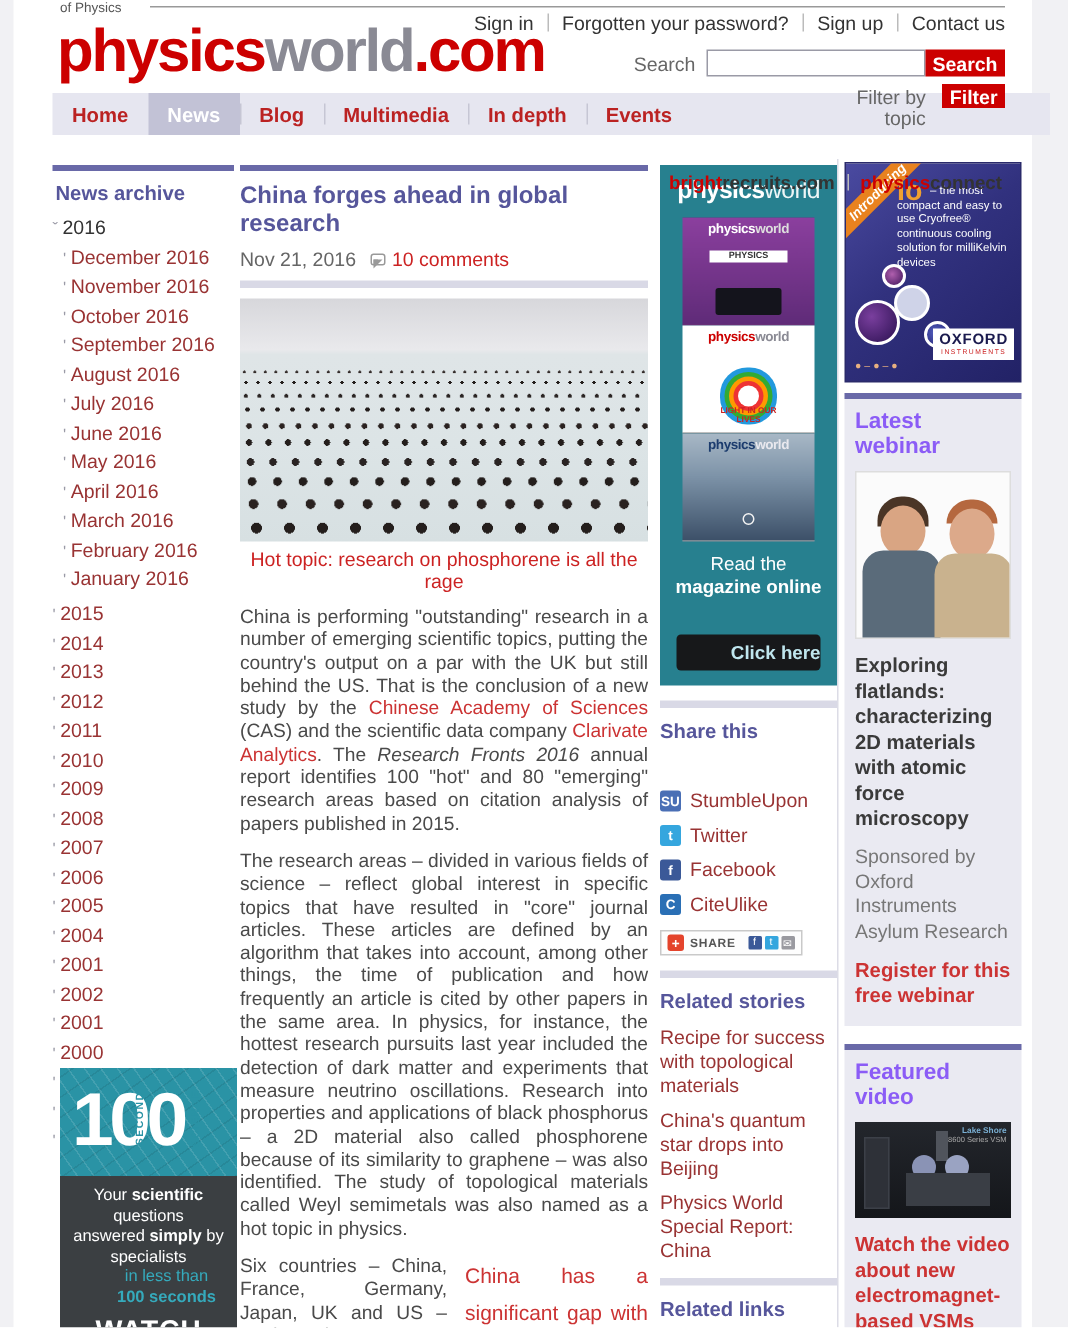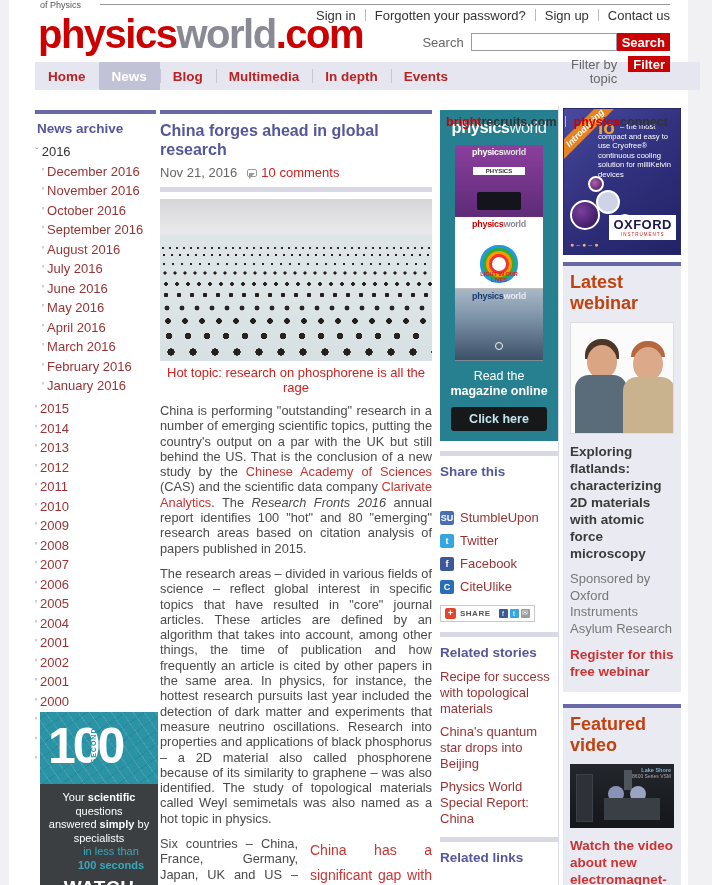--- a/index.html
+++ b/index.html
@@ -114,21 +114,21 @@
   .c2 { background:#fff; }
   .c2 .mini b { color:#cc0000; } .c2 .mini span { color:#8a8a94; }
   .c2 .arc { position:absolute; left:50%; top:40px; width:14px; height:14px; margin-left:-7px; border-radius:50%; background:#fff;
       box-shadow:0 0 0 3px #e33, 0 0 0 6px #f90, 0 0 0 9px #3a3, 0 0 0 12px #29d; }
   .c2 .tag { position:absolute; bottom:5px; left:24px; right:24px; color:#cc2222; font-size:5.5px; font-weight:bold; }
   .c3 { background:linear-gradient(#a8b8c6 0%, #7d93a8 40%, #3c5068 100%); }
   .c3 .mini b { color:#1c3c6e; } .c3 .mini span { color:#e8e8ee; }
   .c3 .fig { position:absolute; bottom:10px; left:40px; width:8px; height:8px; border-radius:50%; border:1px solid #f3f3f3; }
   .mag-read { color:#fff; font-size:12.5px; line-height:15px; margin-top:8px; }
   .mag-read b { font-weight:bold; }
-  .mag-btn { margin:8px auto 0; width:96px; background:#17181a; color:#bfe6ee; font-size:12.5px; font-weight:bold; padding:5px 0; border-radius:3px; cursor:pointer; }
+  .mag-btn { margin:24px auto 0; width:96px; background:#17181a; color:#bfe6ee; font-size:12.5px; font-weight:bold; padding:5px 0; border-radius:3px; cursor:pointer;text-align:right; }
 
   .mid-div { height:5px; background:#d9d9e6; margin:10px 0 8px; }
   .mid-title { font-size:13.5px; font-weight:bold; color:#56569b; margin-bottom:9px; }
   .share-item { display:flex; align-items:center; margin-bottom:8px; cursor:pointer; }
   .share-item .ic { width:14px; height:14px; margin-right:6px; flex:0 0 auto; font-size:9px; font-weight:bold; color:#fff; display:flex; align-items:center; justify-content:center; border-radius:2px; }
   .ic-email { background:transparent; color:#888; font-size:13px; }
   .ic-stumbleupon { background:#4a6fb5; font-size:6px; }
   .ic-twitter { background:#35a6de; }
   .ic-facebook { background:#3b5998; }
   .ic-citeulike { background:#2a6fb5; }
@@ -144,26 +144,26 @@
   .rightcol { position:absolute; left:563px; top:108px; width:118px; }
   .io-ad { position:relative; width:118px; height:147px; background:linear-gradient(140deg,#4a4aa0 0%, #31317e 45%, #222266 100%); overflow:hidden; cursor:pointer; border:1px solid #2a2a6a; }
   .ribbon { position:absolute; left:-34px; top:12px; width:110px; transform:rotate(-45deg); background:#e8821e; color:#fff; font-size:9px; font-style:italic; font-weight:bold; text-align:center; padding:2px 0; }
   .io-t { position:absolute; left:34px; top:8px; color:#f0a030; font-size:19px; font-weight:bold; }
   .io-x { position:absolute; left:34px; top:13px; right:5px; color:#fff; font-size:7.6px; font-weight:normal; line-height:9.5px; text-indent:22px; }
   .io-c1 { position:absolute; left:6px; bottom:24px; width:30px; height:30px; border-radius:50%; border:2px solid #fff; background:radial-gradient(circle at 35% 35%, #7a3f9e, #2a1050); }
   .io-c2 { position:absolute; left:32px; bottom:40px; width:24px; height:24px; border-radius:50%; border:2px solid #fff; background:#cfd3e8; }
   .io-c3 { position:absolute; left:52px; bottom:22px; width:18px; height:18px; border-radius:50%; border:2px solid #fff; background:radial-gradient(circle at 40% 40%, #5560c0, #202070); }
   .io-c4 { position:absolute; left:24px; bottom:62px; width:16px; height:16px; border-radius:50%; border:2px solid #fff; background:radial-gradient(circle at 40% 40%, #b05fae, #3c1458); }
   .oxford { position:absolute; right:4px; bottom:14px; background:#fff; padding:2px 4px 3px; text-align:center; }
-  .oxford .o1 { font-size:13px; font-weight:bold; color:#1a1a4e; letter-spacing:.5px; }
+  .oxford .o1 { font-size:10px; font-weight:bold; color:#1a1a4e; letter-spacing:.5px; }
   .oxford .o2 { font-size:4.5px; color:#cc2222; letter-spacing:1px; }
   .io-dots { position:absolute; left:6px; bottom:6px; color:#e8b080; font-size:7px; letter-spacing:2px; }
 
   .rail-block { background:#eaeaf2; padding:6px 7px 12px; }
-  .rail-title { font-size:18px; font-weight:bold; color:#c2410c; margin-bottom:8px; }
+  .rail-title { font-size:15px; font-weight:bold; color:#8b5cf6; margin-bottom:8px; }
   .webinar { margin-top:7px; }
   .photo { width:104px; height:112px; background:#fbfbfb; border:1px solid #ddd; position:relative; overflow:hidden; }
   .head { position:absolute; border-radius:50%; }
   .p1h { left:16px; top:22px; width:30px; height:34px; background:#d9a583; }
   .p1hair { position:absolute; left:14px; top:16px; width:34px; height:20px; border-radius:16px 16px 0 0; background:#4a3526; }
   .p1b { position:absolute; left:4px; top:52px; width:52px; height:60px; border-radius:14px 14px 0 0; background:#5a6b7a; }
   .p2h { left:62px; top:24px; width:30px; height:34px; background:#dca98a; }
   .p2hair { position:absolute; left:60px; top:18px; width:34px; height:16px; border-radius:16px 16px 0 0; background:#b5683f; }
   .p2b { position:absolute; left:52px; top:54px; width:52px; height:58px; border-radius:14px 14px 0 0; background:#c9b28e; }
   .web-title { font-size:13.5px; font-weight:bold; color:#3a3a3a; line-height:17px; margin-top:9px; cursor:pointer; }

